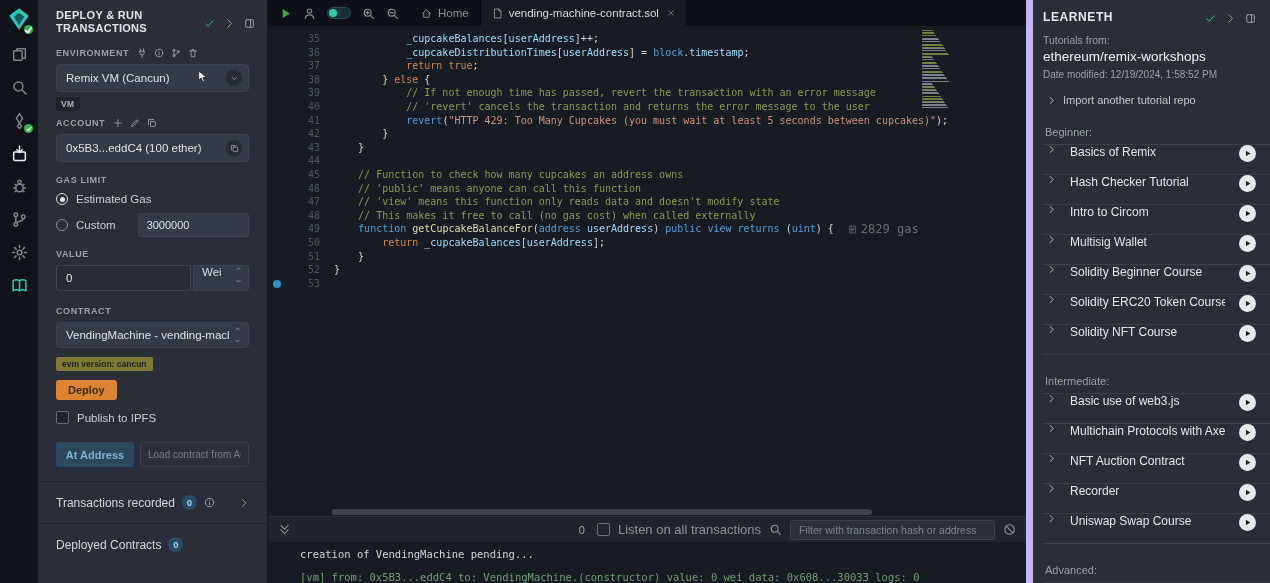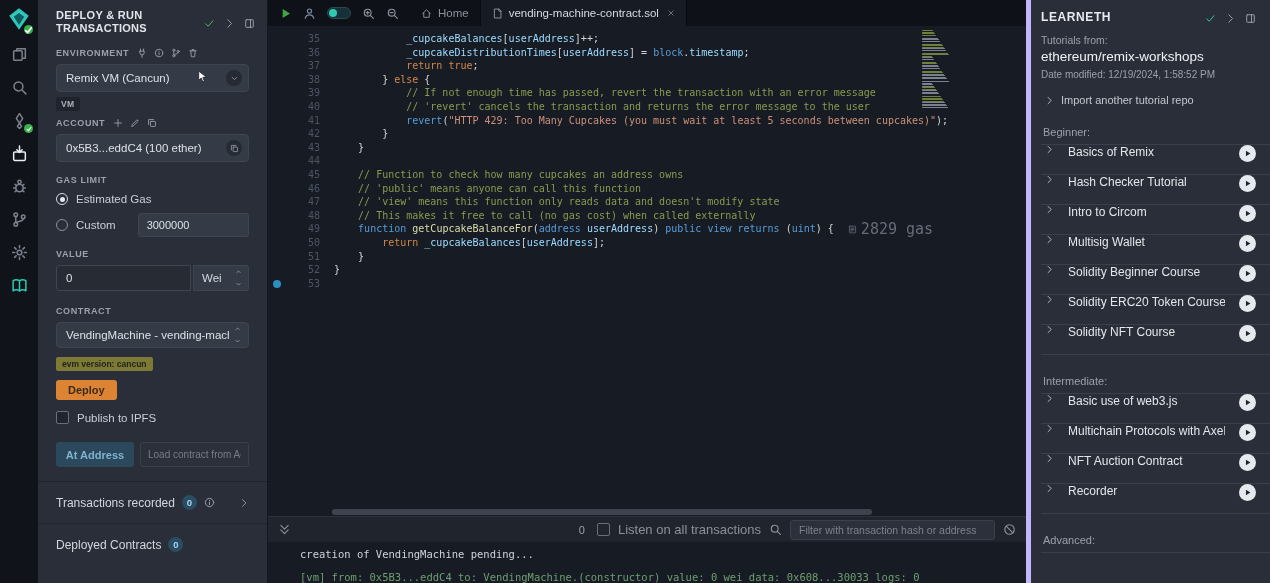--- a/index.html
+++ b/index.html
@@ -39,21 +39,21 @@
   .updown{flex:none;display:flex;flex-direction:column;color:#9aa1ad;margin-left:4px}
   .updown svg{width:9px;height:9px}
   .vm-badge{display:inline-block;margin-top:5px;background:#1f232b;color:#aab0ba;font-size:8.5px;font-weight:bold;padding:2px 5px;border-radius:2px;letter-spacing:.4px}
   .radio-row{display:flex;align-items:center;gap:8px;margin-top:8px;font-size:11.5px;color:#c9cdd5}
   .radio{width:12px;height:12px;border-radius:50%;border:1px solid #8b919c;flex:none;position:relative;cursor:pointer}
   .radio.checked{border-color:#d7dbe1}
   .radio.checked::after{content:"";position:absolute;inset:2.5px;border-radius:50%;background:#e4e7ec}
   .gas-input{margin-left:14px;flex:1;height:24px;background:#343a46;border:1px solid #3e4450;border-radius:3px;color:#dde0e6;font-size:11px;padding:0 8px;width:110px}
   .value-row{display:flex;margin-top:6px;gap:2px}
   .value-input{flex:1;height:26px;background:#272b34;border:1px solid #3e4450;border-radius:3px 0 0 3px;color:#dde0e6;font-size:11.5px;padding:0 9px;min-width:0}
-  .unit-select{flex:none;width:56px;height:26px;background:#343a46;border:1px solid #3e4450;border-radius:0 3px 3px 0;display:flex;align-items:center;justify-content:space-between;padding:0 5px 0 8px;font-size:11.5px;cursor:pointer}
+  .unit-select{flex:none;width:56px;height:26px;background:#343a46;border:1px solid #3e4450;border-radius:0 3px 3px 0;display:flex;align-items:flex-start;justify-content:space-between;padding:0 5px 0 8px;font-size:11.5px;cursor:pointer}
   .evm-badge{display:inline-block;margin-top:9px;background:#7c7a35;color:#23241c;font-size:8.5px;font-weight:bold;padding:2px 6px;border-radius:2px}
   .deploy-btn{display:inline-block;margin-top:9px;background:#dd8434;color:#3c2a12;font-size:11px;font-weight:bold;padding:4px 12px;border-radius:3px;border:none;cursor:pointer}
   .check-row{display:flex;align-items:center;gap:8px;margin-top:11px;font-size:11.5px;color:#c9cdd5}
   .cb{width:13px;height:13px;border:1px solid #6a7078;border-radius:2px;background:#20242c;flex:none;cursor:pointer}
   .ataddr-row{display:flex;margin-top:18px;gap:6px}
   .ataddr-btn{flex:none;width:78px;height:25px;background:rgba(46,110,146,.42);color:#7fb3d0;font-size:11px;font-weight:bold;border:none;border-radius:3px;cursor:default}
   .ataddr-input{flex:1;height:25px;background:#2b303a;border:1px solid #3a404c;border-radius:3px;color:#dde0e6;font-size:10px;padding:0 7px;min-width:0}
   .ataddr-input::placeholder,.gas-input::placeholder{color:#767d89}
   .sp-section{border-top:1px solid #1f232b;margin-top:14px;padding:13px 18px;display:flex;align-items:center;gap:7px}
   .sp-section .sp-title{font-size:12px;color:#d2d6dd}
@@ -80,42 +80,42 @@
   .tab-x svg{width:8px;height:8px}
 
   #editor{flex:1;position:relative;overflow:hidden;padding-top:6px}
   .crow{display:flex;height:13.6px;line-height:13.6px;font-family:"DejaVu Sans Mono",monospace;font-size:10px}
   .mark{width:18px;flex:none;position:relative}
   .mark.dot::after{content:"";position:absolute;left:5px;top:3px;width:8px;height:8px;border-radius:50%;background:#2d8fbf}
   .lnum{width:34px;flex:none;text-align:right;color:#4d5563;padding-right:0}
   .ltext{white-space:pre;padding-left:14px}
   .tk-plain{color:#d4d4d4}.tk-var{color:#9cdcfe}.tk-kw{color:#569cd6}
   .tk-ctrl{color:#d1874a}.tk-str{color:#ce9178}.tk-com{color:#8a9a4f}.tk-fn{color:#dcdcaa}
-  .ghost{color:#666d78;font-size:15px;margin-left:14px;display:inline-flex;align-items:center;gap:4px;vertical-align:middle}
+  .ghost{color:#666d78;font-size:12px;margin-left:14px;display:inline-flex;align-items:center;gap:4px;vertical-align:middle}
   .ghost svg{width:9px;height:9px}
   #minimap{position:absolute;left:654px;top:4px;width:34px;display:flex;flex-direction:column;gap:0.5px}
   #minimap .mmb{height:1px;border-radius:1px}
 
   #hscroll{height:8px;flex:none;position:relative}
   #hscroll .thumb{position:absolute;left:64px;top:1px;width:540px;height:6px;background:#3d434f;border-radius:3px}
 
   #termbar{height:26px;flex:none;background:#20242c;border-top:1px solid #2c313b;display:flex;align-items:center;padding:0 10px;gap:8px}
   .tright{margin-left:auto;display:flex;align-items:center;gap:8px}
   .tcount{color:#9aa1ad;font-size:11px;margin-right:4px}
   .tlabel{color:#8b919c;font-size:13px;white-space:nowrap}
   #filterinput{width:205px;height:20px;background:#2b303a;border:1px solid #3a404c;border-radius:3px;color:#cfd3da;font-size:10.5px;padding:0 8px}
   #filterinput::placeholder{color:#7c828d}
 
   #terminal{height:41px;flex:none;background:#171b24;overflow:hidden;padding:5px 0 0 32px;
     font-family:"DejaVu Sans Mono",monospace;font-size:10.5px;line-height:15px}
   .log-plain{color:#cfd3da}
   .log-green{color:#6f9e72;margin-top:8px;white-space:nowrap}
 
   
-  #rightpanel{width:244px;flex:none;background:#2a2e38;border-left:5px solid #c4b5fd;display:flex;flex-direction:column;overflow:hidden}
+  #rightpanel{width:244px;flex:none;background:#2a2e38;border-left:7px solid #c4b5fd;display:flex;flex-direction:column;overflow:hidden}
   .rp-head{display:flex;align-items:center;padding:10px 14px 6px 10px}
   .rp-title{font-size:12px;font-weight:bold;letter-spacing:.6px;color:#e8eaee}
   .rp-body{padding:4px 0 0 10px;flex:1;overflow:hidden}
   .rp-from{font-size:10.5px;color:#9aa1ad}
   .rp-repo{font-size:13.5px;color:#f0f2f5;margin-top:3px}
   .rp-date{font-size:10px;color:#9aa1ad;margin-top:5px}
   .rp-import{display:flex;align-items:center;gap:7px;margin:14px 0 4px 4px;font-size:11px;color:#c3c8d0;cursor:pointer}
   .rp-import svg{width:9px;height:9px}
   .sec-label{font-size:11px;color:#9aa1ad;margin:20px 0 6px 2px}
   .sec-list{border-top:1px solid #3a3f49}
@@ -801,20 +801,33 @@
                   <path d="M5.5 2.5L11 8l-5.5 5.5"></path>
                 </svg>
               </span>
               <span class="tut-t">Recorder</span>
               <span class="tut-play">
                 <svg viewBox="0 0 16 16">
                   <path d="M5.2 3.2l8 4.8-8 4.8z" fill="#20242c"></path>
                 </svg>
               </span>
             </div>
+            <div class="tut-row">
+              <span class="tut-ch">
+                <svg viewBox="0 0 16 16" fill="none" stroke="currentColor" stroke-width="1.4" stroke-linecap="round" stroke-linejoin="round">
+                  <path d="M5.5 2.5L11 8l-5.5 5.5"></path>
+                </svg>
+              </span>
+              <span class="tut-t">Uniswap Swap Course</span>
+              <span class="tut-play">
+                <svg viewBox="0 0 16 16">
+                  <path d="M5.2 3.2l8 4.8-8 4.8z" fill="#20242c"></path>
+                </svg>
+              </span>
+            </div>
           </div>
           <div class="sec-label">Advanced:</div>
           <div class="sec-list"></div>
         </div>
     </div>
   </aside>
 
   <svg id="cursor" viewBox="0 0 24 24">
     <path d="M5 2v17l4.6-4.2 2.9 7 3-1.3-2.9-6.8 6.4-.6z" fill="#fdfdfd" stroke="#1a1a1a" stroke-width="1.4"></path>
   </svg>

